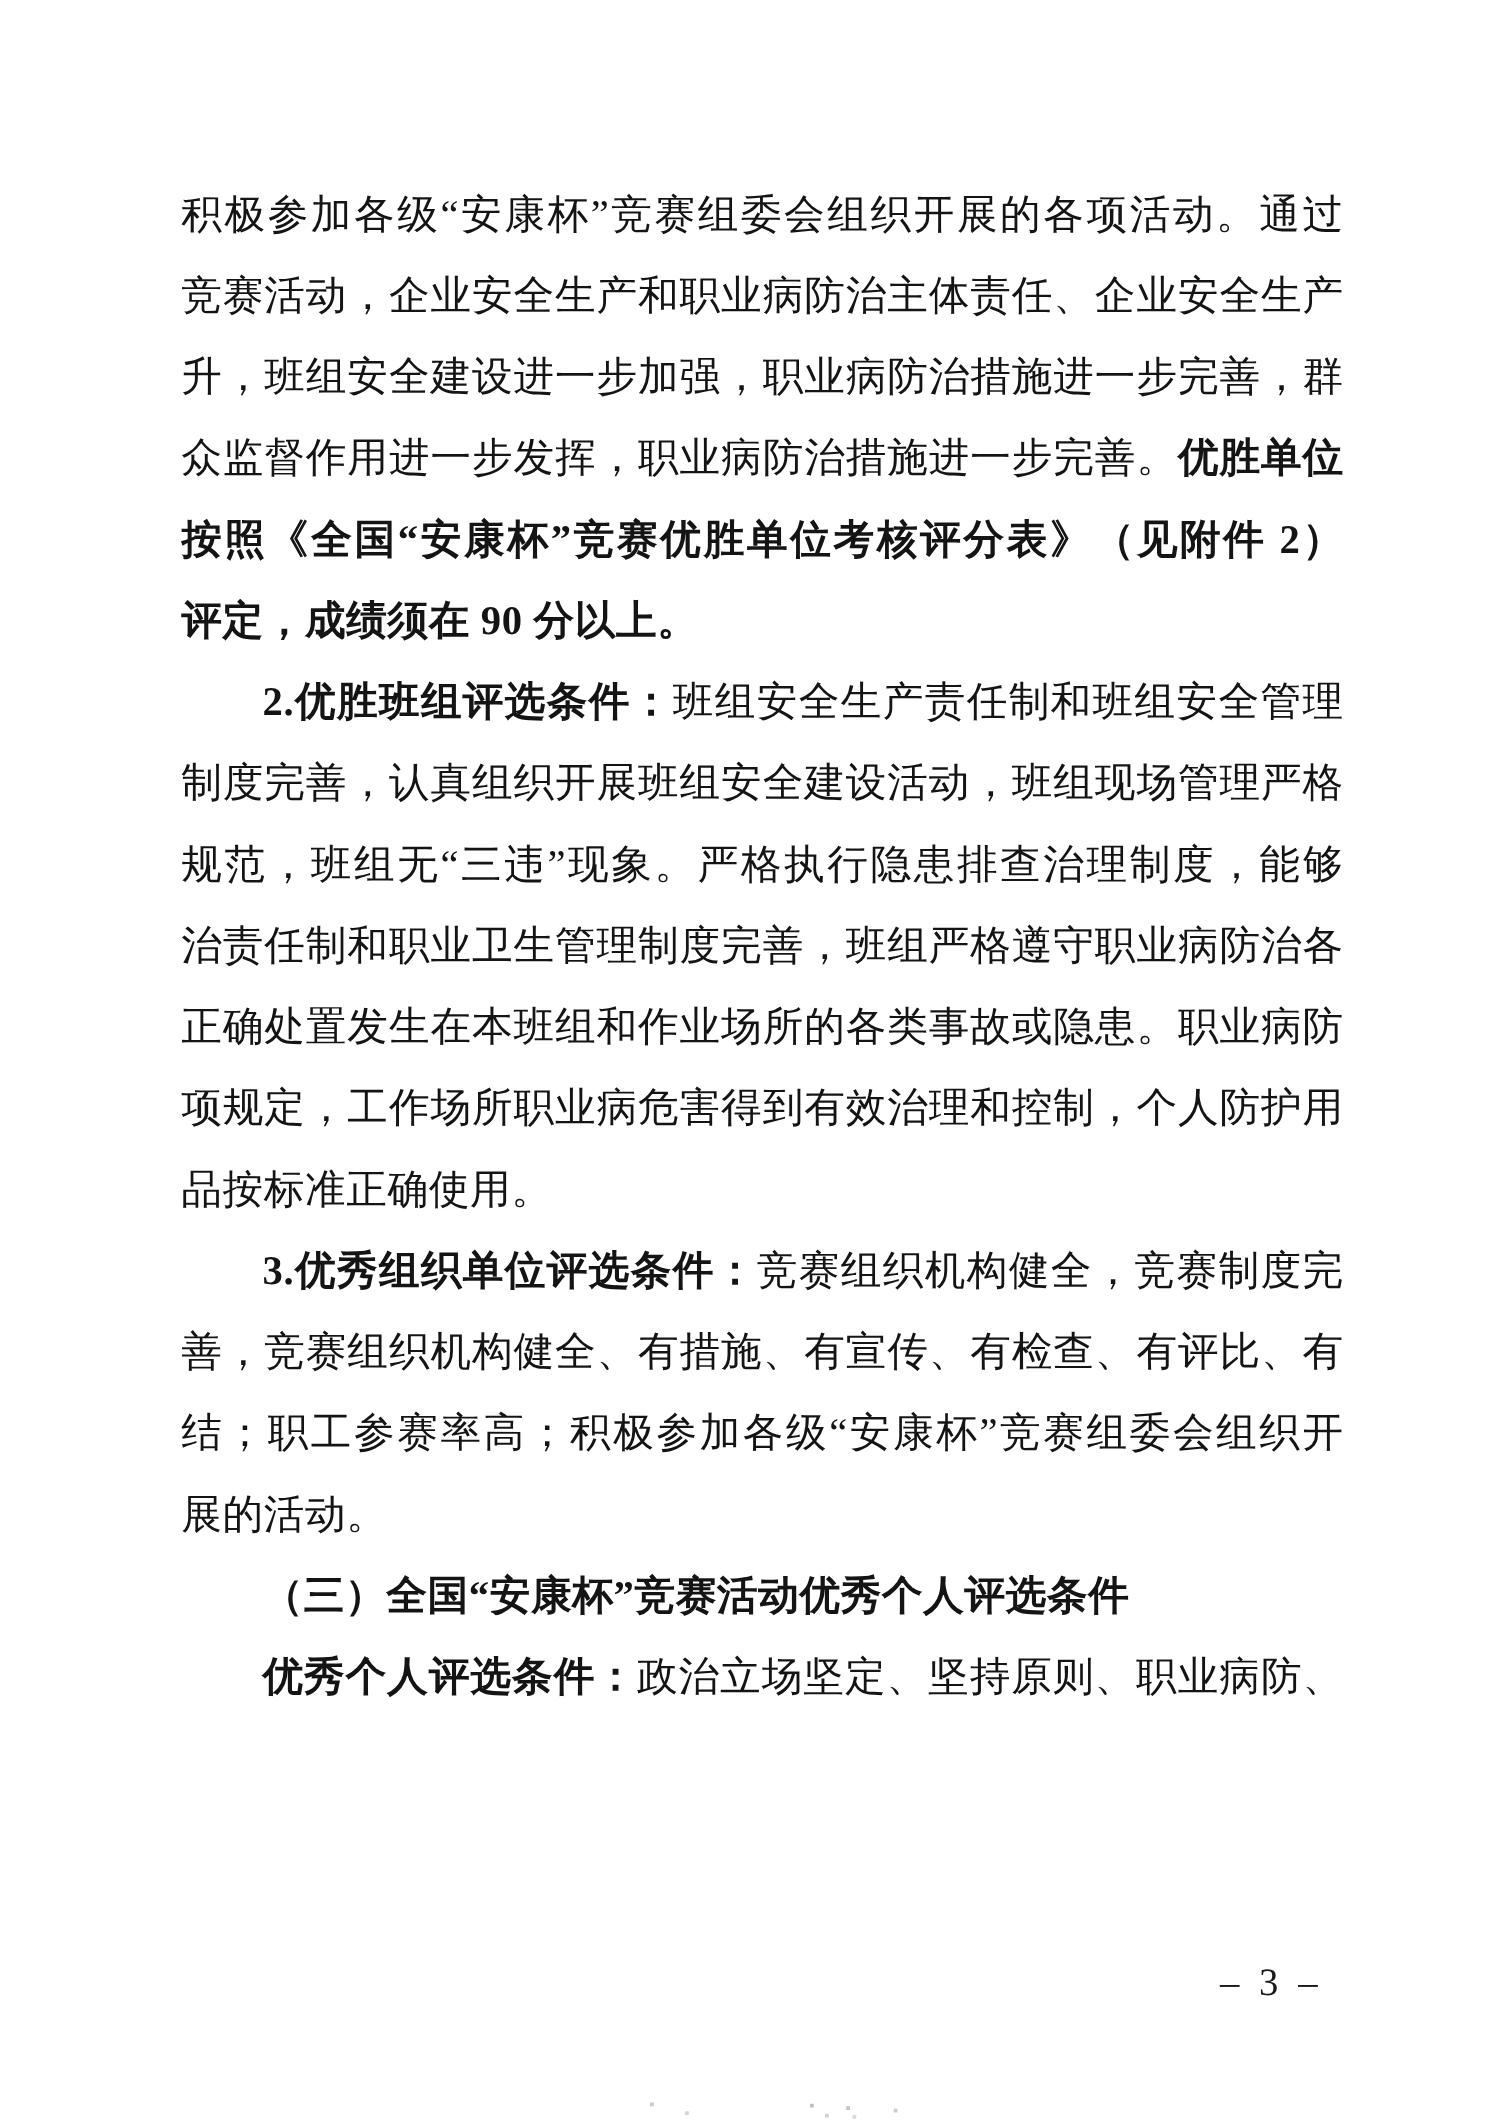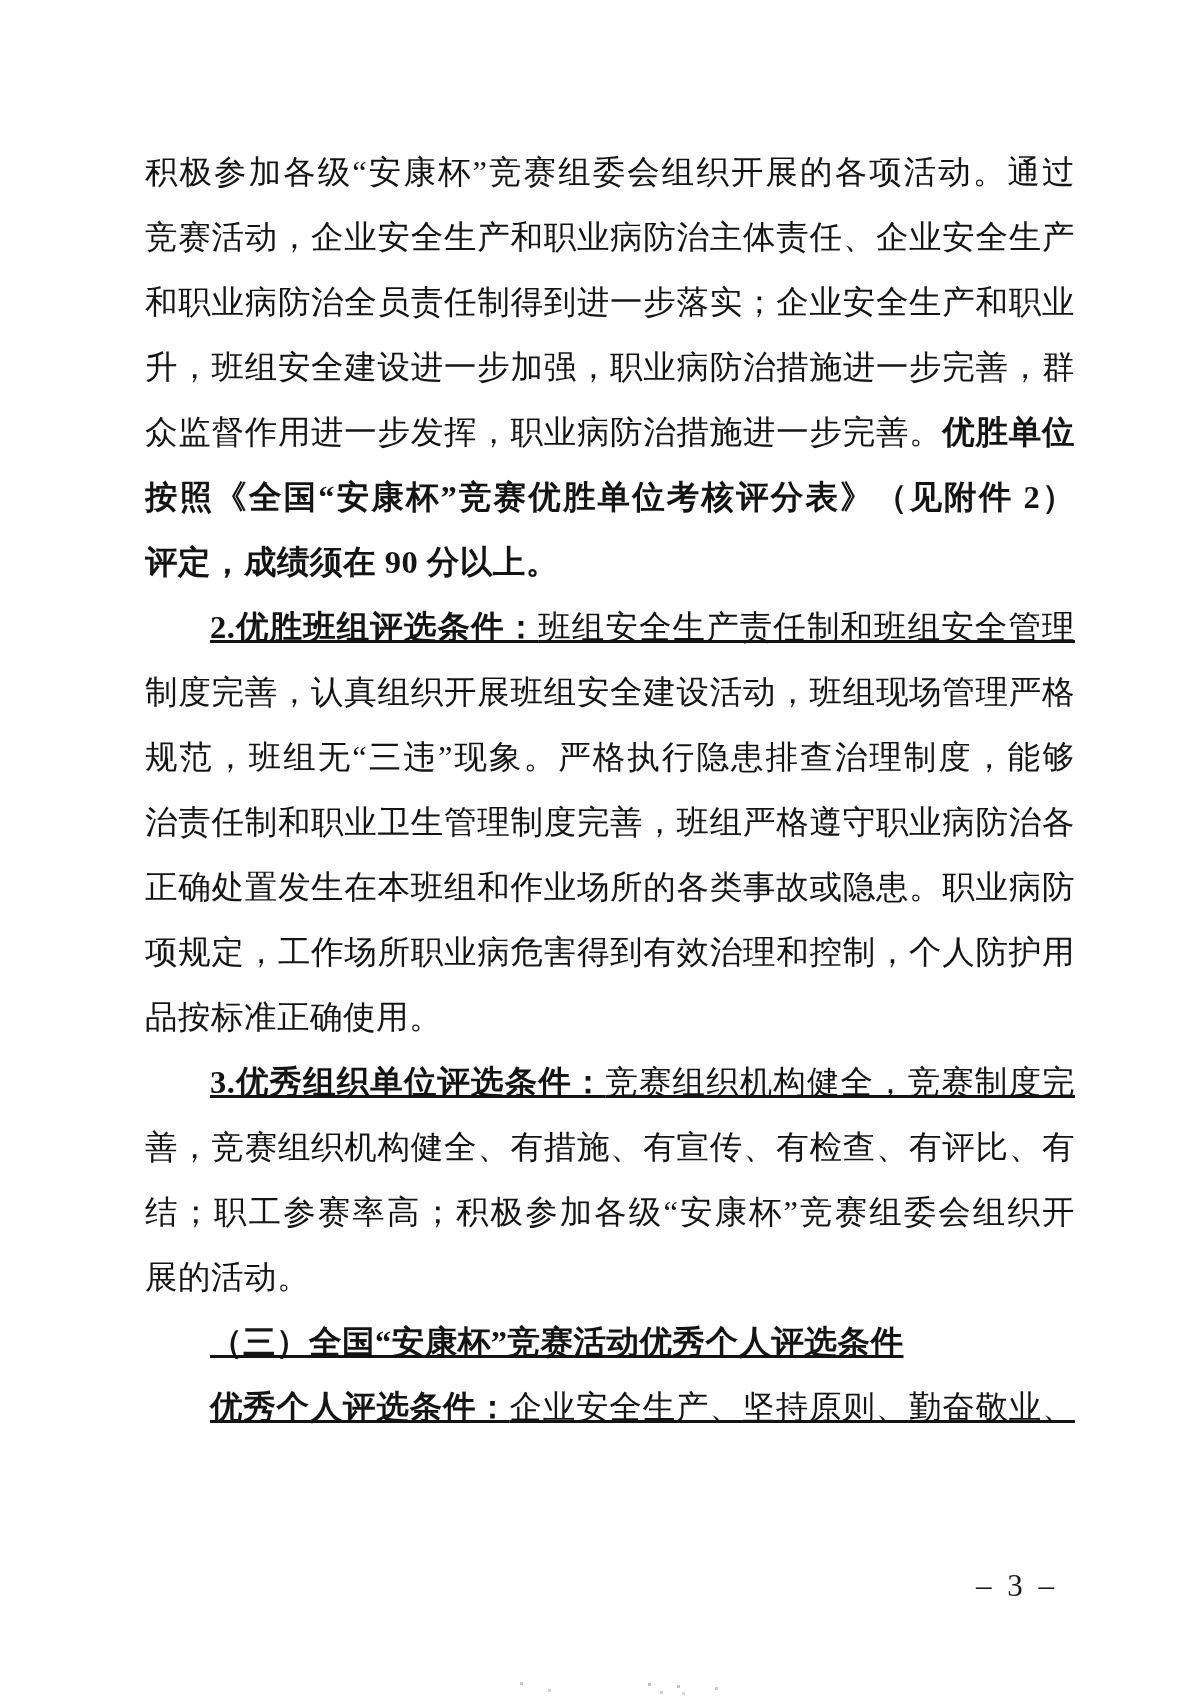--- a/index.html
+++ b/index.html
@@ -30,21 +30,20 @@
     letter-spacing: 0.5px;
     text-align: justify;
     text-align-last: left;
     white-space: normal;
   }
   .text-line.fill {
     text-align-last: justify;
   }
   .text-line.indent {
     text-indent: 2em;
-    text-decoration: underline;
   }
   .seg-bold {
     font-weight: 700;
   }
   .page-number {
     position: absolute;
     top: 1568px;
     right: 143px;
     font-size: 31px;
     letter-spacing: 4px;
@@ -64,37 +63,36 @@
   }
 </style>
 </head>
 <body>
 
 <div class="page">
 
   <div class="doc-body" id="doc-body">
       <div class="text-line fill"><span class="seg-regular">积极参加各级“安康杯”竞赛组委会组织开展的各项活动。通过</span></div>
       <div class="text-line fill"><span class="seg-regular">竞赛活动，企业安全生产和职业病防治主体责任、企业安全生产</span></div>
-      <div class="text-line fill"><span class="seg-regular">和职业病防治全员责任制得到进一步落实；企业安全生产和职业</span></div>
       <div class="text-line fill"><span class="seg-regular">升，班组安全建设进一步加强，职业病防治措施进一步完善，群</span></div>
       <div class="text-line fill"><span class="seg-regular">众监督作用进一步发挥，职业病防治措施进一步完善。</span><span class="seg-bold">优胜单位</span></div>
       <div class="text-line fill"><span class="seg-bold">按照《全国“安康杯”竞赛优胜单位考核评分表》（见附件 2）</span></div>
       <div class="text-line"><span class="seg-bold">评定，成绩须在 90 分以上。</span></div>
       <div class="text-line fill indent"><span class="seg-bold">2.优胜班组评选条件：</span><span class="seg-regular">班组安全生产责任制和班组安全管理</span></div>
       <div class="text-line fill"><span class="seg-regular">制度完善，认真组织开展班组安全建设活动，班组现场管理严格</span></div>
       <div class="text-line fill"><span class="seg-regular">规范，班组无“三违”现象。严格执行隐患排查治理制度，能够</span></div>
       <div class="text-line fill"><span class="seg-regular">治责任制和职业卫生管理制度完善，班组严格遵守职业病防治各</span></div>
       <div class="text-line fill"><span class="seg-regular">正确处置发生在本班组和作业场所的各类事故或隐患。职业病防</span></div>
       <div class="text-line fill"><span class="seg-regular">项规定，工作场所职业病危害得到有效治理和控制，个人防护用</span></div>
       <div class="text-line"><span class="seg-regular">品按标准正确使用。</span></div>
       <div class="text-line fill indent"><span class="seg-bold">3.优秀组织单位评选条件：</span><span class="seg-regular">竞赛组织机构健全，竞赛制度完</span></div>
       <div class="text-line fill"><span class="seg-regular">善，竞赛组织机构健全、有措施、有宣传、有检查、有评比、有总</span></div>
       <div class="text-line fill"><span class="seg-regular">结；职工参赛率高；积极参加各级“安康杯”竞赛组委会组织开</span></div>
       <div class="text-line"><span class="seg-regular">展的活动。</span></div>
       <div class="text-line indent"><span class="seg-bold">（三）全国“安康杯”竞赛活动优秀个人评选条件</span></div>
-      <div class="text-line fill indent"><span class="seg-bold">优秀个人评选条件：</span><span class="seg-regular">企业安全生产、坚持原则、勤奋敬业、</span></div>
+      <div class="text-line fill indent"><span class="seg-bold">优秀个人评选条件：</span><span class="seg-regular">政治立场坚定、坚持原则、职业病防、</span></div>
     </div>
 
   <div class="page-number">– 3 –</div>
 
   <div class="scan-artifacts"></div>
 
 </div>
 
 </body></html>

